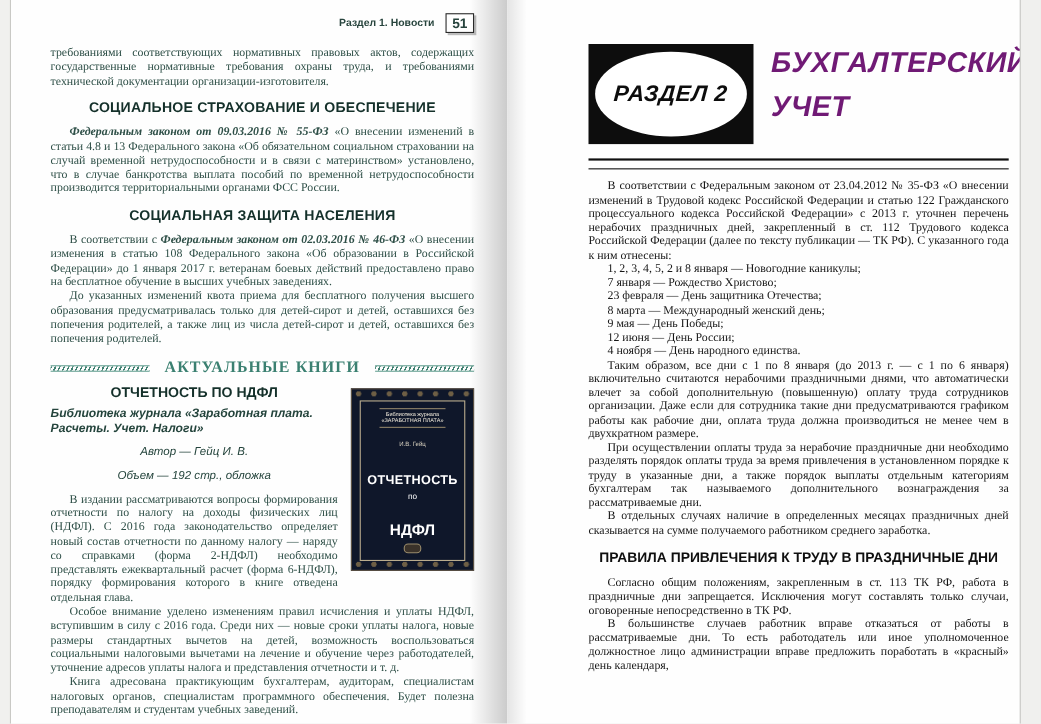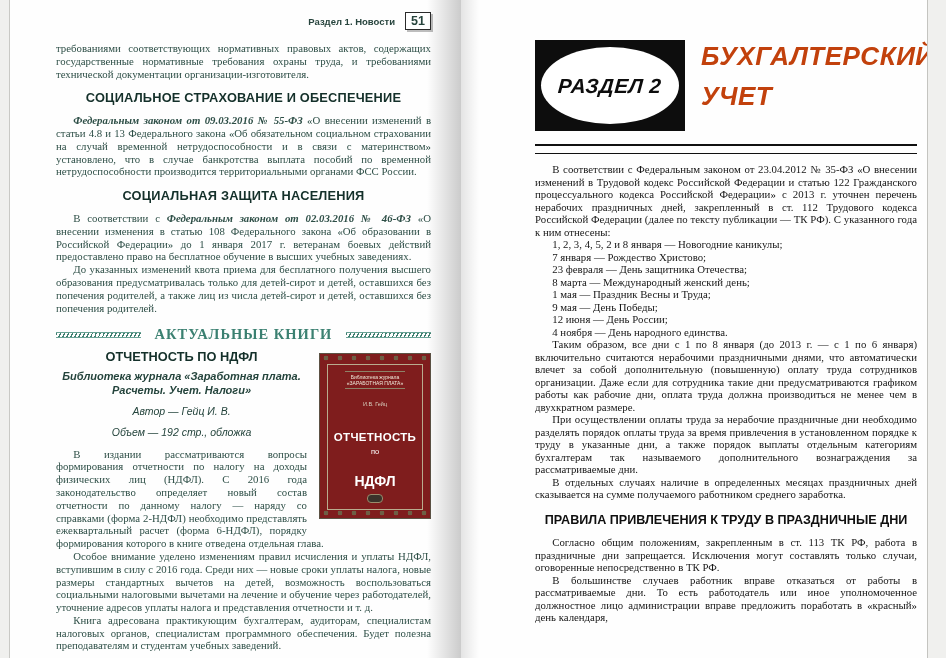--- a/index.html
+++ b/index.html
@@ -1,21 +1,21 @@
 <!DOCTYPE html>
 <html><head>
 <meta charset="utf-8">
 <style>
   * { margin:0; padding:0; box-sizing:border-box; }
   html,body { width:946px; height:658px; }
   body { font-family:"Liberation Serif", serif; background:#e9e9e6; }
   .canvas { position:relative; width:946px; height:658px; background:#f0f0ee; overflow:hidden; }
 
   .page { position:absolute; top:0; height:658px; background:#fefefe; overflow:hidden; }
-  .page-left  { left:9px;  width:452px; border-left:1px solid #c9c9c5;padding-left:10px; }
+  .page-left  { left:9px;  width:452px; border-left:1px solid #c9c9c5; }
   .page-right { left:461px; width:467px; border-right:1px solid #c4c4c0; }
   .page-left::after { content:""; position:absolute; top:0; right:0; width:34px; height:100%;
       background:linear-gradient(to right, rgba(0,0,0,0), rgba(0,0,0,0.20)); pointer-events:none; }
   .page-right::before { content:""; position:absolute; top:0; left:0; width:18px; height:100%;
       background:linear-gradient(to right, rgba(0,0,0,0.10), rgba(0,0,0,0)); pointer-events:none; }
 
   
   .lp-inner { padding:12px 30px 0 36px; color:#2e4f47; }
   .lp-header { display:flex; justify-content:flex-end; align-items:center; gap:10px;
       font-family:"Liberation Sans", sans-serif; font-size:9.5px; font-weight:bold; color:#27443d; }
@@ -31,54 +31,54 @@
 
   .banner { display:flex; align-items:center; gap:14px; margin:14px 0 10px 0; }
   .chain { flex:1; height:6px;
       background:repeating-linear-gradient(115deg, #3f7f70 0 1.3px, transparent 1.3px 3.6px);
       border-top:1px solid #6aa396; border-bottom:1px solid #6aa396; }
   .banner-label { font-family:"Liberation Serif", serif; font-weight:bold; font-size:14.5px;
       letter-spacing:1px; color:#3b8071; white-space:nowrap; }
 
   .book-section { overflow:visible; }
   .book-cover { float:right; width:112px; height:166px; margin:2px 0 6px 12px;
-      background:#7f1d1d; border:1px solid #5c5244; padding:10px 7px 8px 7px; position:relative; }
+      background:#0f172a; border:1px solid #5c5244; padding:10px 7px 8px 7px; position:relative; }
   .book-cover::before, .book-cover::after { content:""; position:absolute; left:0; width:100%; height:9px;
       background:radial-gradient(circle at 6px 4px, #6e5f45 2.2px, transparent 2.6px) 0 0/14px 9px repeat-x; }
   .book-cover::before { top:0; } .book-cover::after { bottom:0; }
   .cover-frame { width:100%; height:100%; border:1px solid #b9ac8e; padding:6px 3px;
       display:flex; flex-direction:column; align-items:center; color:#efe9da;
       font-family:"Liberation Sans", sans-serif; text-align:center; }
   .cover-series { font-size:5px; line-height:6.5px; border-top:1px solid #8e8268; border-bottom:1px solid #8e8268; padding:1.5px 2px; }
   .cover-author { font-size:5.5px; margin-top:9px; color:#d9d2c0; }
   .cover-title-1 { margin-top:20px; font-size:11.5px; font-weight:bold; color:#fff; letter-spacing:0.3px; }
   .cover-title-2 { font-size:7.5px; font-weight:normal; color:#fff; margin-top:2px; }
   .cover-title-3 { font-size:14px; font-weight:bold; color:#fff; margin-top:16px; }
   .cover-emblem { margin-top:auto; width:16px; height:9px; border:1px solid #9a8c6c; border-radius:4px;
       background:#3a322a; }
 
   .bk-title { font-family:"Liberation Sans", sans-serif; font-weight:bold; font-size:12.8px;
       color:#14302a; text-align:center; margin-bottom:5px; }
   .bk-series { font-family:"Liberation Sans", sans-serif; font-weight:bold; font-style:italic;
-      font-size:11px; line-height:14px; color:#24443c; text-align:center; }
+      font-size:11px; line-height:14px; color:#24443c; }
   .bk-meta { font-family:"Liberation Sans", sans-serif; font-style:italic; font-size:10.5px;
       color:#24443c; text-align:center; margin-top:8px; }
   .bk-body { margin-top:9px; }
 
   
   .rp-inner { padding:40px 10px 0 74px; color:#171717; }
   .rp-header { display:flex; align-items:flex-start; gap:16px; }
   .sect-badge { width:150px; height:91px; background:#0d0d0d; display:flex; align-items:center;
       justify-content:center; flex:0 0 auto; }
   .sect-ellipse { width:138px; height:77px; background:#fff; border-radius:50%;
       display:flex; align-items:center; justify-content:center; }
   .sect-badge-label { font-family:"Liberation Sans", sans-serif; font-weight:bold; font-style:italic;
       font-size:20.5px; color:#0d0d0d; letter-spacing:0.5px; transform:skewX(-4deg); }
   .sect-name { font-family:"Liberation Sans", sans-serif; font-weight:bold; font-style:italic;
-      font-size:26px; line-height:40px; color:#c2410c; letter-spacing:0.5px; margin-top:-4px; }
+      font-size:26px; line-height:40px; color:#701a75; letter-spacing:0.5px; margin-top:-4px; }
   .rule-thick { border:none; border-top:2.6px solid #101010; margin:13px 0 0 0; }
   .rule-thin  { border:none; border-top:1.6px solid #101010; margin:7px 0 0 0; }
   .art-title { font-family:"Liberation Sans", sans-serif; font-weight:bold; font-size:16.5px;
       line-height:21px; color:#0f0f0f; margin-top:8px; letter-spacing:-0.2px; }
   .rp-body { margin-top:9px; font-size:10.8px; line-height:12.5px; text-align:justify; color:#161616; }
   .rp-body .para { margin:0; }
   .holiday-line { text-indent:1.6em; text-align:left; }
   .rp-h { font-family:"Liberation Sans", sans-serif; font-weight:bold; font-size:12.6px;
       color:#0f0f0f; text-align:center; margin:13px 0 10px 0; text-indent:0; }
 </style>
@@ -161,21 +161,20 @@
       <hr class="rule-thick">
       <hr class="rule-thin">
 
       <div class="rp-body">
         <div class="para">В соответствии с Федеральным законом от 23.04.2012 № 35-ФЗ «О внесении изменений в Трудовой кодекс Российской Федерации и статью 122 Гражданского процессуального кодекса Российской Федерации» с 2013 г. уточнен перечень нерабочих праздничных дней, закрепленный в ст. 112 Трудового кодекса Российской Федерации (далее по тексту публикации — ТК РФ). С указанного года к ним отнесены:</div>
         <div>
             <div class="holiday-line">1, 2, 3, 4, 5, 2 и 8 января — Новогодние каникулы;</div>
             <div class="holiday-line">7 января — Рождество Христово;</div>
             <div class="holiday-line">23 февраля — День защитника Отечества;</div>
             <div class="holiday-line">8 марта — Международный женский день;</div>
-            <div class="holiday-line">1 мая — Праздник Весны и Труда;</div>
             <div class="holiday-line">9 мая — День Победы;</div>
             <div class="holiday-line">12 июня — День России;</div>
             <div class="holiday-line">4 ноября — День народного единства.</div>
           </div>
         <div class="para">Таким образом, все дни с 1 по 8 января (до 2013 г. — с 1 по 6 января) включительно считаются нерабочими праздничными днями, что автоматически влечет за собой дополнительную (повышенную) оплату труда сотрудников организации. Даже если для сотрудника такие дни предусматриваются графиком работы как рабочие дни, оплата труда должна производиться не менее чем в двухкратном размере.</div>
         <div class="para">При осуществлении оплаты труда за нерабочие праздничные дни необходимо разделять порядок оплаты труда за время привлечения в установленном порядке к труду в указанные дни, а также порядок выплаты отдельным категориям бухгалтерам так называемого дополнительного вознаграждения за рассматриваемые дни.</div>
         <div class="para">В отдельных случаях наличие в определенных месяцах праздничных дней сказывается на сумме получаемого работником среднего заработка.</div>
 
         <div class="rp-h">ПРАВИЛА ПРИВЛЕЧЕНИЯ К ТРУДУ В ПРАЗДНИЧНЫЕ ДНИ</div>
 

